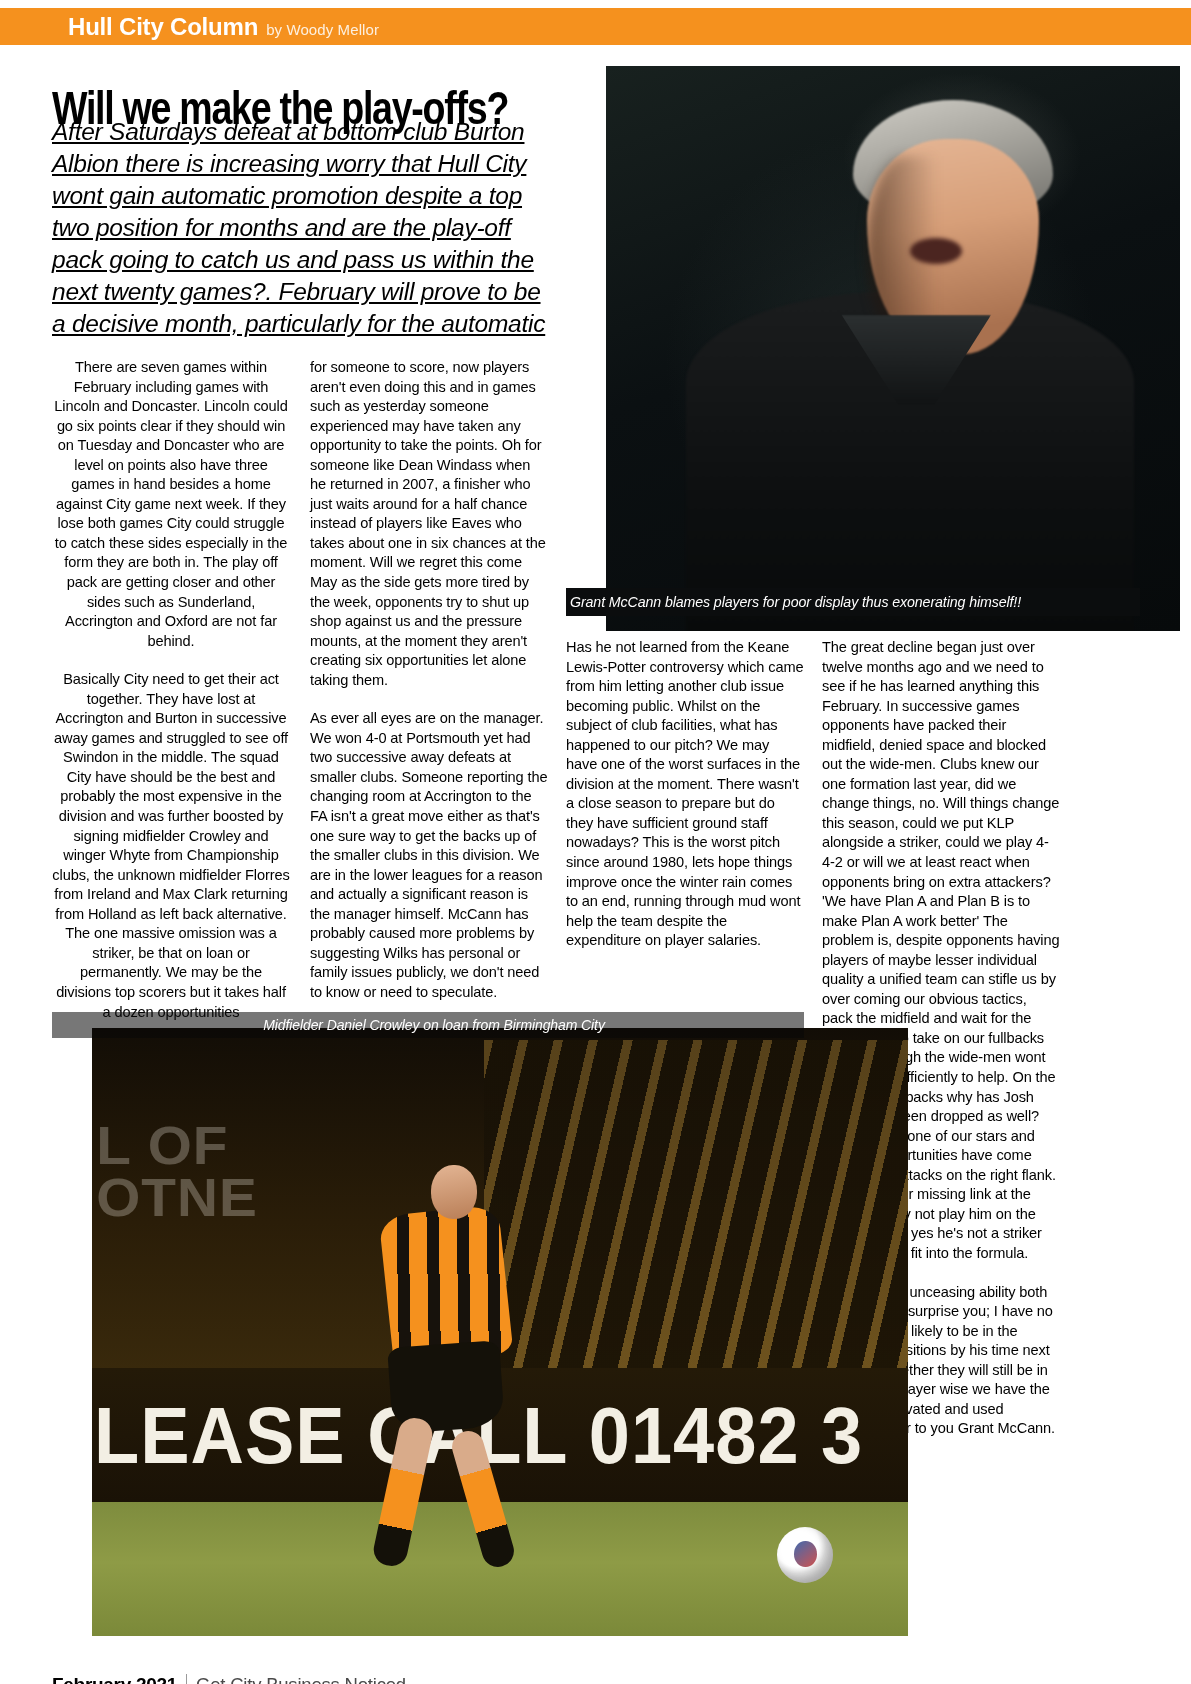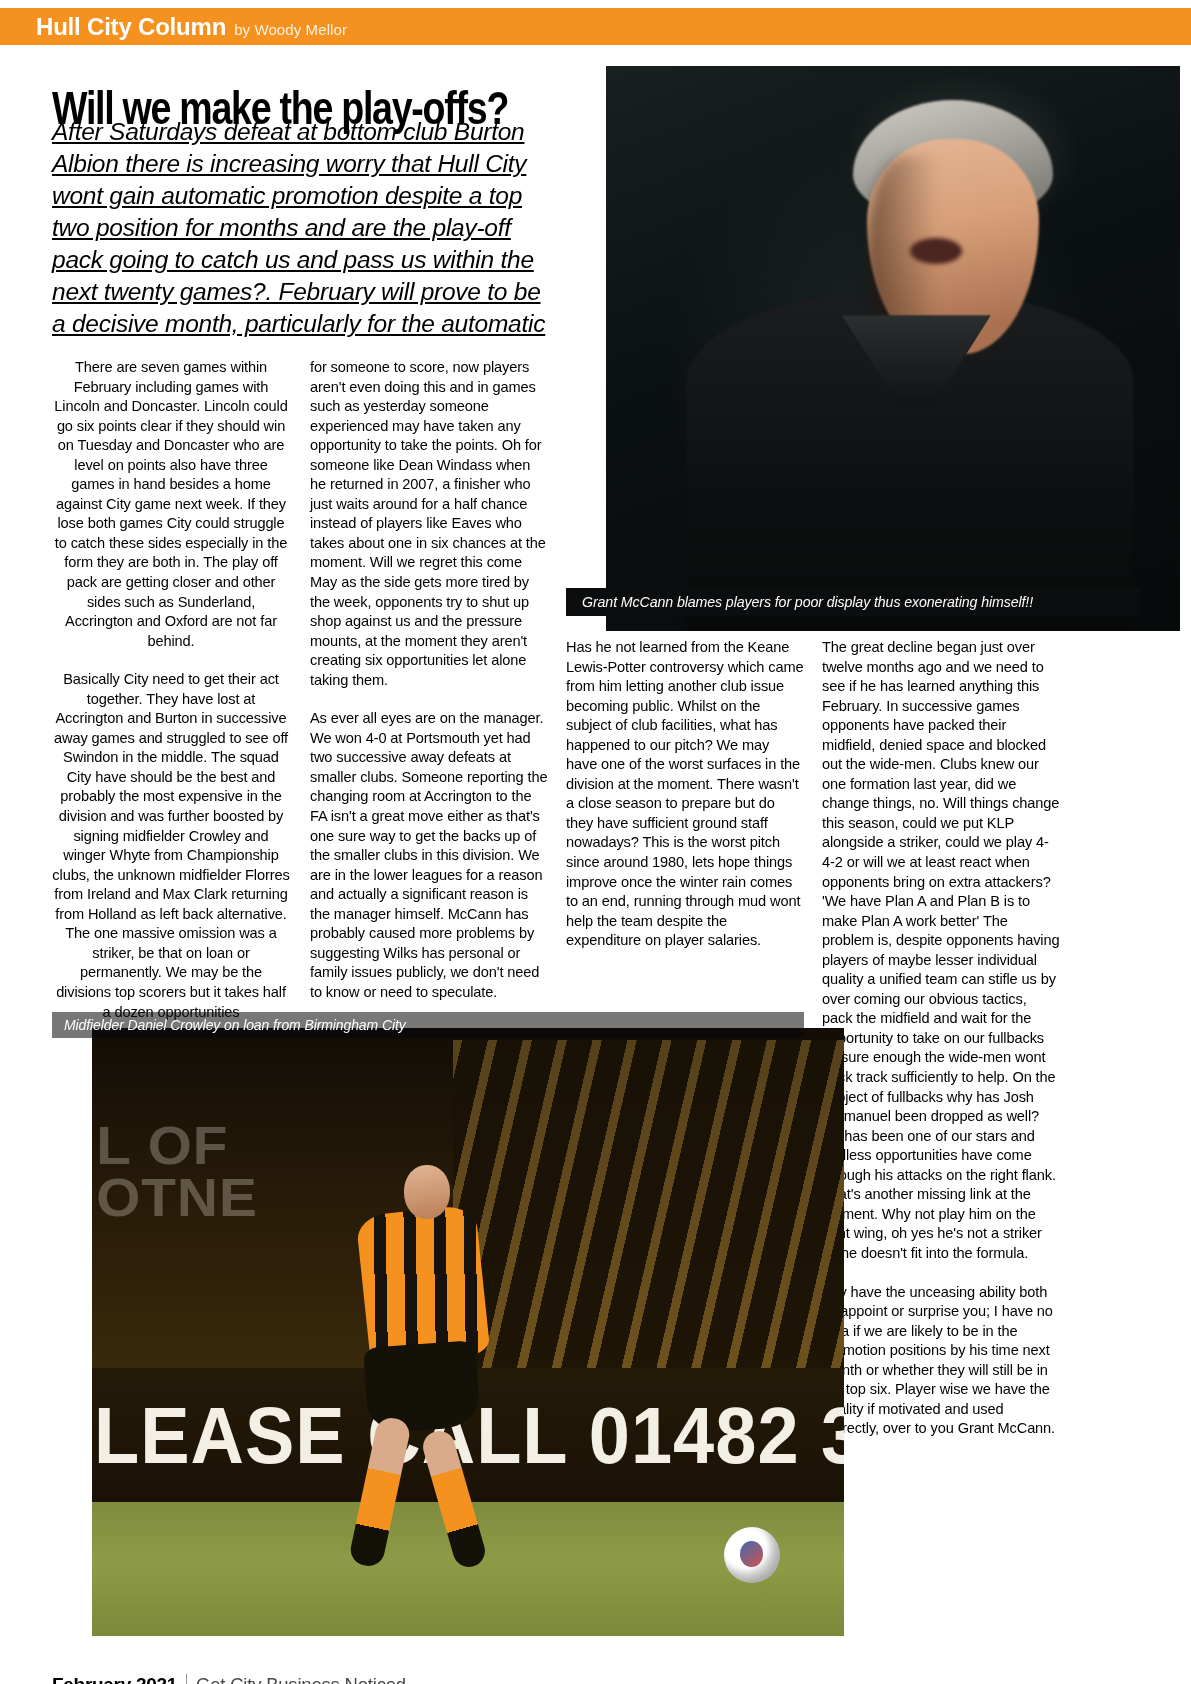--- a/index.html
+++ b/index.html
@@ -21,25 +21,26 @@
     position: absolute;
     left: 0;
     top: 8px;
     width: 1191px;
     height: 37px;
     background: #F5911E;
     display: flex;
     align-items: center;
   }
   .masthead-inner {
-    padding-left: 36px;
+    padding-left: 56px;
     display: flex;
     align-items: baseline;
     gap: 8px;
     white-space: nowrap;
+    margin-left: 12px;
   }
   .masthead-title {
     font-size: 24px;
     font-weight: bold;
     color: #ffffff;
     letter-spacing: -0.2px;
   }
   .masthead-by {
     font-size: 15px;
     font-weight: normal;
@@ -165,34 +166,34 @@
     position: absolute;
     left: 566px;
     top: 588px;
     width: 574px;
     height: 28px;
     background: #0b0d0e;
     display: flex;
     align-items: center;
   }
   .caption-bar span {
-    padding-left: 16px;
+    padding-left: 4px;
     color: #ffffff;
     font-size: 14.2px;
     font-style: italic;
     letter-spacing: -0.1px;
     white-space: nowrap;
   }
 
   
   .photo-bottom {
     position: absolute;
     left: 52px;
     top: 1012px;
-    width: 752px;
+    width: 816px;
     height: 608px;
     overflow: hidden;
     background: #1a1307;
   }
   .pb-stand {
     position: absolute;
     left: 0; top: 0; width: 100%; height: 58%;
     background: linear-gradient(180deg, #120d06 0%, #2a1d08 55%, #3a2a0c 100%);
   }
   .pb-seats {
@@ -304,20 +305,21 @@
   
   .caption-bottom {
     position: absolute;
     left: 52px;
     top: 1012px;
     width: 752px;
     height: 26px;
     background: rgba(8,8,8,0.55);
     display: flex;
     align-items: center;
+    justify-content: center;
   }
   .caption-bottom span {
     padding-left: 12px;
     color: #ffffff;
     font-size: 14px;
     font-style: italic;
     letter-spacing: -0.1px;
     white-space: nowrap;
   }
 

